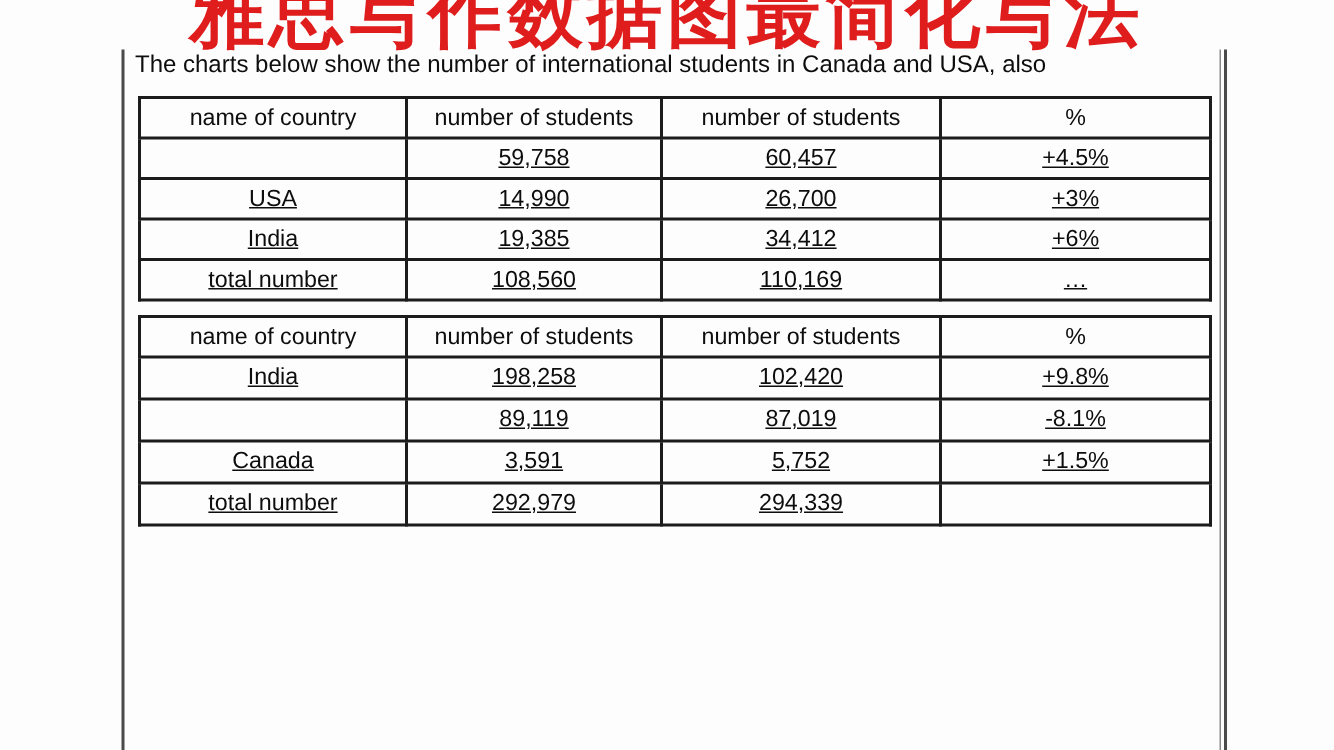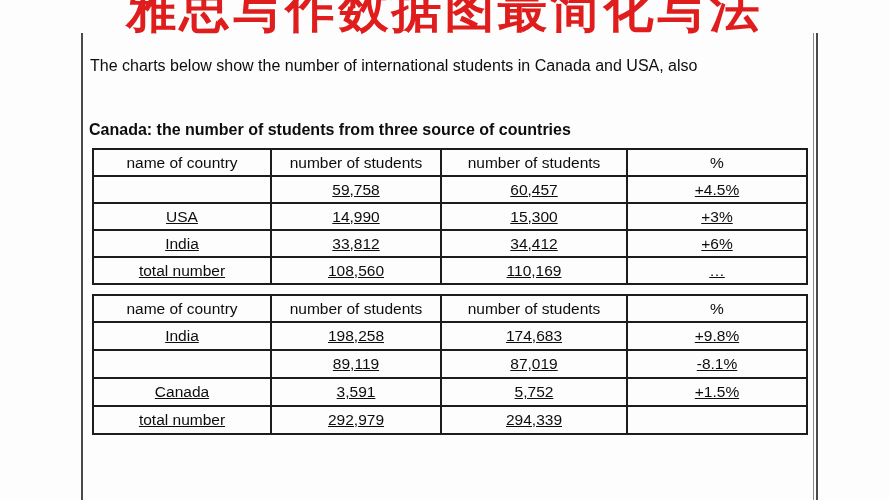--- a/index.html
+++ b/index.html
@@ -44,21 +44,21 @@
   .frame::after {
     content: "";
     position: absolute;
     right: -5px;
     top: 0;
     bottom: 0;
     width: 2px;
     background: var(--frame-gray);
   }
   .intro {
-    margin: 22px 0 0 7px;
+    margin: 0 0 0 7px;
     font-size: 16px;
     line-height: 1.38;
   }
   .intro div { white-space: nowrap; }
   .section-heading {
     font-weight: bold;
     font-size: 16px;
     margin: 0 0 0 6px;
     white-space: nowrap;
   }
@@ -92,21 +92,20 @@
 <body>
 
 <div class="page-title">雅思写作数据图最简化写法</div>
 
 <div class="frame">
 
   <div class="intro">
     <div>The charts below show the number of international students in Canada and USA, also</div>
   </div>
 
-  <div class="section-heading heading-canada">Canada: the number of students from three source of countries</div>
 
   <table class="canada-table">
     <colgroup>
       <col class="c1">
         <col class="c2">
         <col class="c3">
         <col class="c4">
     </colgroup>
     <thead>
       <tr>
@@ -119,26 +118,26 @@
     <tbody>
         <tr>
           <td></td>
           <td>59,758</td>
           <td>60,457</td>
           <td>+4.5%</td>
         </tr>
         <tr>
           <td>USA</td>
           <td>14,990</td>
-          <td>15,300</td>
+          <td>26,700</td>
           <td>+3%</td>
         </tr>
         <tr>
           <td>India</td>
-          <td>33,812</td>
+          <td>19,385</td>
           <td>34,412</td>
           <td>+6%</td>
         </tr>
         <tr>
           <td>total number</td>
           <td>108,560</td>
           <td>110,169</td>
           <td>…</td>
         </tr>
       </tbody>
@@ -157,21 +156,21 @@
           <th>name of country</th>
           <th>number of students</th>
           <th>number of students</th>
           <th>%</th>
         </tr>
     </thead>
     <tbody>
         <tr>
           <td>India</td>
           <td>198,258</td>
-          <td>174,683</td>
+          <td>102,420</td>
           <td>+9.8%</td>
         </tr>
         <tr>
           <td></td>
           <td>89,119</td>
           <td>87,019</td>
           <td>-8.1%</td>
         </tr>
         <tr>
           <td>Canada</td>

